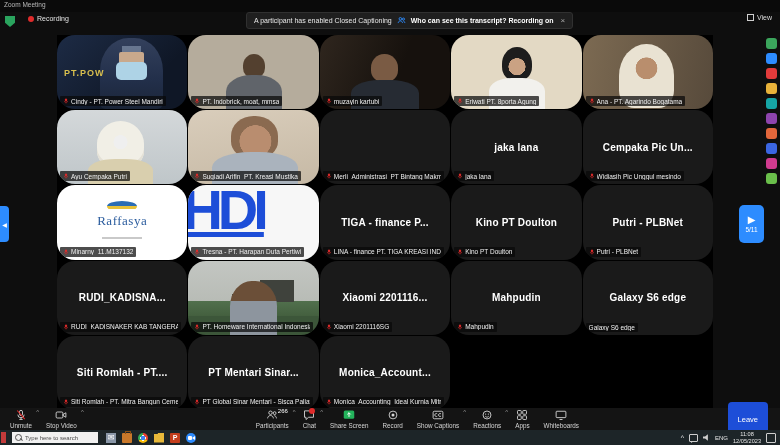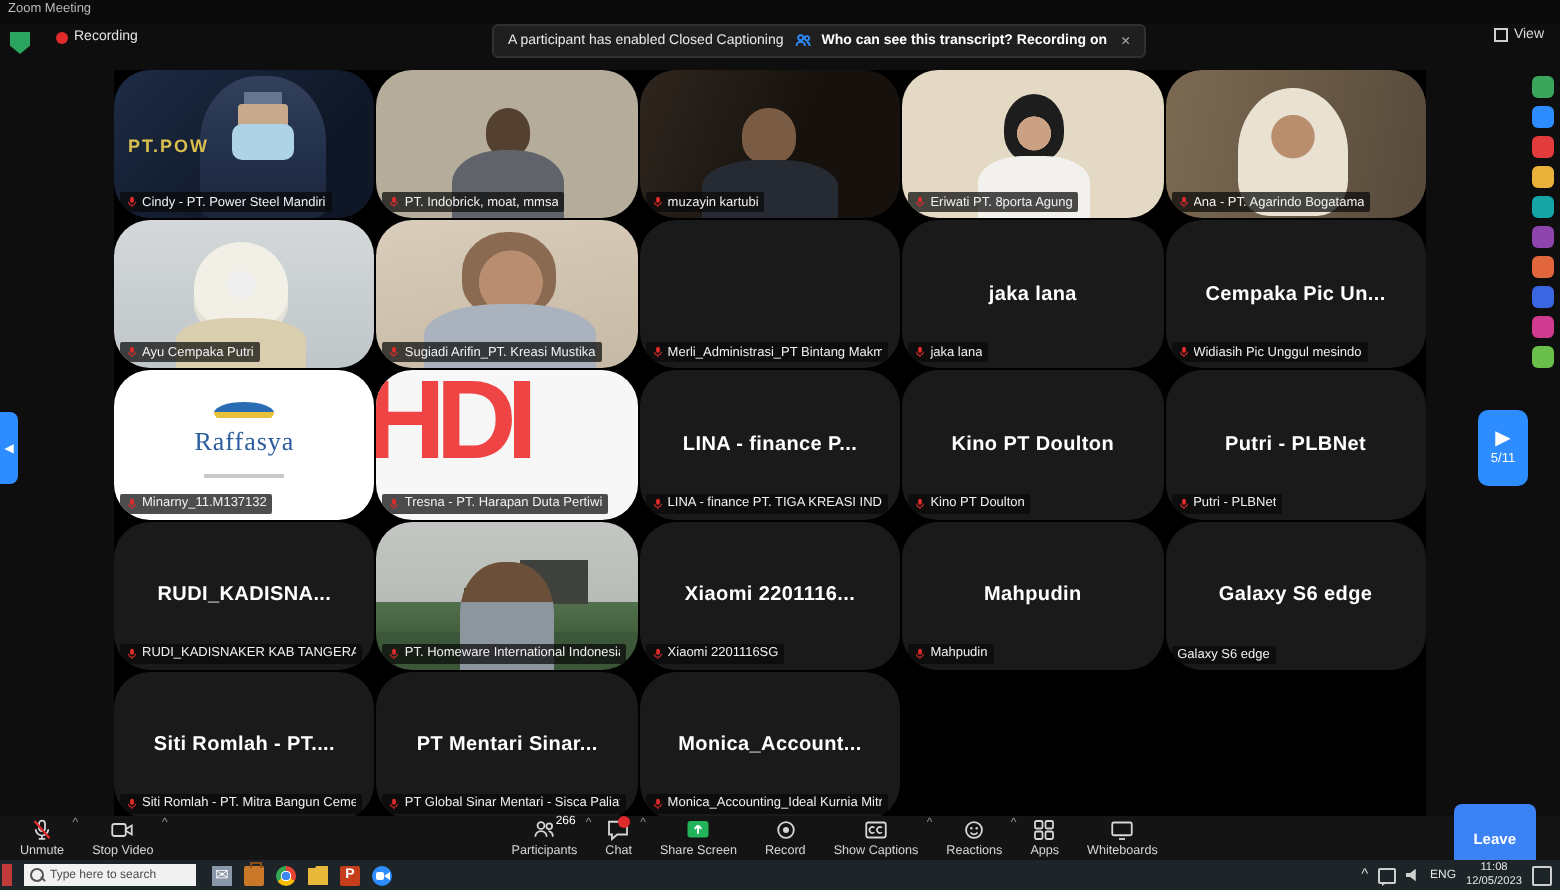--- a/index.html
+++ b/index.html
@@ -78,22 +78,22 @@
       background:linear-gradient(180deg,#6b4f38 0 36%,#8d959e 36%);border-radius:46% 46% 0 0;}
   .v-raffasya{background:#fff;}
   .v-raffasya::before{content:"";position:absolute;left:50%;top:16px;width:30px;height:11px;
       transform:translateX(-50%);border-radius:50%;
       background:linear-gradient(180deg,#2a6db5 0 45%,#e8c23a 45% 72%,transparent 72%);}
   .v-raffasya::after{content:"";position:absolute;left:50%;top:52px;width:40px;height:2px;
       transform:translateX(-50%);background:#c9c9c9;}
   .v-raffasya .logo-text{position:absolute;top:28px;left:0;right:0;text-align:center;
       font-family:"Liberation Serif",serif;color:#2c5d9e;font-size:13px;letter-spacing:.5px;z-index:2;}
   .v-hdi{background:#f7f7f7;}
-  .v-hdi .logo-text{position:absolute;top:-8px;left:-6px;color:#ef4444;font-weight:bold;
-      font-size:56px;letter-spacing:-5px;font-family:"Liberation Sans",sans-serif;z-index:2;}
+  .v-hdi .logo-text{position:absolute;top:-8px;left:-6px;color:#1d4ed8;font-weight:bold;
+      font-size:56px;letter-spacing:-5px;font-family:"Liberation Sans",sans-serif;z-index:2;text-decoration:underline;}
   
   .prev-page{position:absolute;left:0;top:206px;width:9px;height:36px;background:#2d8cff;
              border-radius:0 4px 4px 0;display:flex;align-items:center;justify-content:center;
              color:#fff;font-size:6px;z-index:6;}
   .next-page{position:absolute;right:16px;top:205px;width:25px;height:38px;background:#2d8cff;
              border-radius:5px;display:flex;flex-direction:column;align-items:center;
              justify-content:center;color:#fff;gap:1px;z-index:6;}
   .next-page .arrow{font-size:10px;line-height:1;}
   .next-page .pg{font-size:6.5px;}
   
@@ -105,21 +105,21 @@
            display:flex;align-items:center;}
   .tb-left{display:flex;margin-left:3px;}
   .tb-mid{display:flex;margin-left:165px;}
   .tb-item{display:flex;flex-direction:column;align-items:center;justify-content:center;gap:1px;
            padding:0 7px;position:relative;color:#d6d6d6;}
   .tb-item .lbl{font-size:6.3px;white-space:nowrap;}
   .tb-item svg{width:12px;height:12px;display:block;}
   .tb-caret{position:absolute;top:0;right:0;color:#9a9a9a;font-size:6px;}
   .tb-count{position:absolute;top:-1px;left:62%;color:#fff;font-size:6px;}
   .tb-dot{position:absolute;top:-1px;right:8px;width:6px;height:6px;background:#e02b2b;border-radius:50%;}
-  .leave-btn{margin-left:auto;margin-right:12px;background:#3b82f6;color:#fff;font-weight:bold;
+  .leave-btn{margin-left:auto;margin-right:12px;background:#1d4ed8;color:#fff;font-weight:normal;
              font-size:7.5px;padding:13px 10px;border-radius:4px;}
   
   .taskbar{position:absolute;left:0;right:0;bottom:0;height:15px;background:#1d2528;display:flex;
            align-items:center;z-index:7;}
   .edge-sliver{width:5px;height:11px;background:#c23b3b;margin-left:1px;}
   .search-box{margin-left:6px;width:86px;height:11px;background:#f1f1f1;display:flex;
               align-items:center;gap:3px;padding:0 3px;box-sizing:border-box;}
   .magnifier{width:5px;height:5px;border:1px solid #555;border-radius:50%;position:relative;flex:none;}
   .magnifier::after{content:"";position:absolute;left:4px;top:4px;width:3px;height:1px;background:#555;
                     transform:rotate(45deg);}
@@ -319,21 +319,21 @@
           <span class="mic">
             <svg viewBox="0 0 16 16" width="6" height="8">
               <rect x="5.5" y="1" width="5" height="8" rx="2.5" fill="#e02b2b"></rect>
               <path d="M3.5 7.5a4.5 4.5 0 0 0 9 0M8 12v2.5" fill="none" stroke="#e02b2b" stroke-width="1.4"></path>
             </svg>
           </span>
           <span class="nm">Tresna - PT. Harapan Duta Pertiwi</span>
         </div>
       </div>
       <div class="tile">
-        <span class="display-name">LINA - finance  P...</span>
+        <span class="display-name">TIGA - finance  P...</span>
         <div class="name-label">
           <span class="mic">
             <svg viewBox="0 0 16 16" width="6" height="8">
               <rect x="5.5" y="1" width="5" height="8" rx="2.5" fill="#e02b2b"></rect>
               <path d="M3.5 7.5a4.5 4.5 0 0 0 9 0M8 12v2.5" fill="none" stroke="#e02b2b" stroke-width="1.4"></path>
             </svg>
           </span>
           <span class="nm">LINA - finance  PT. TIGA KREASI INDONESIA</span>
         </div>
       </div>

